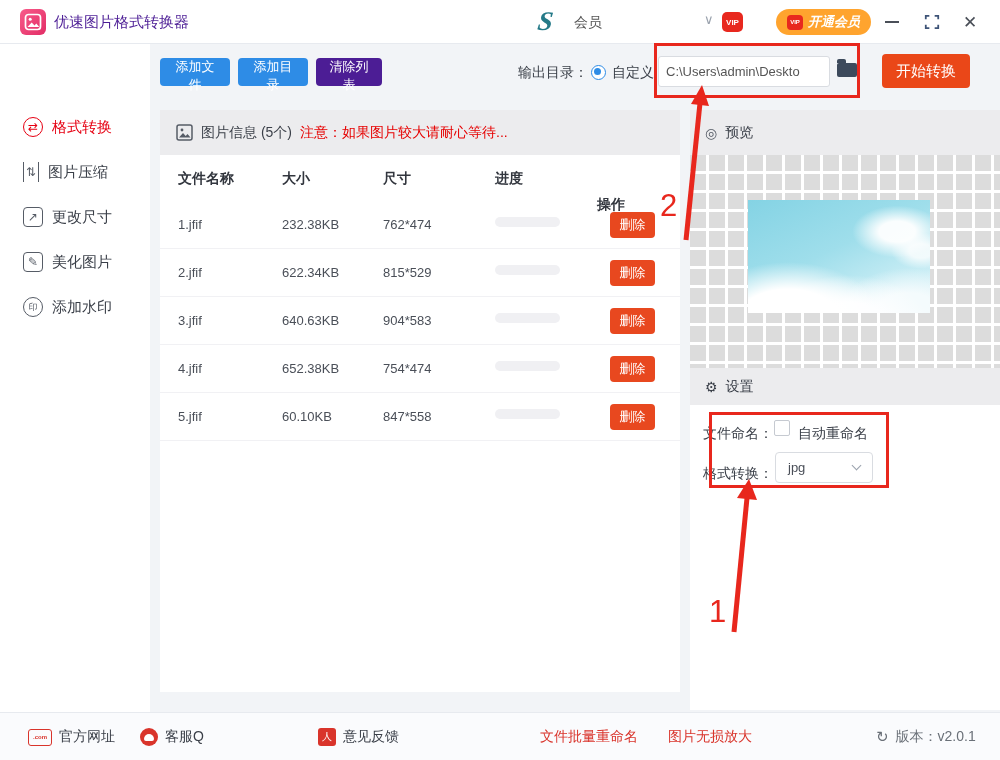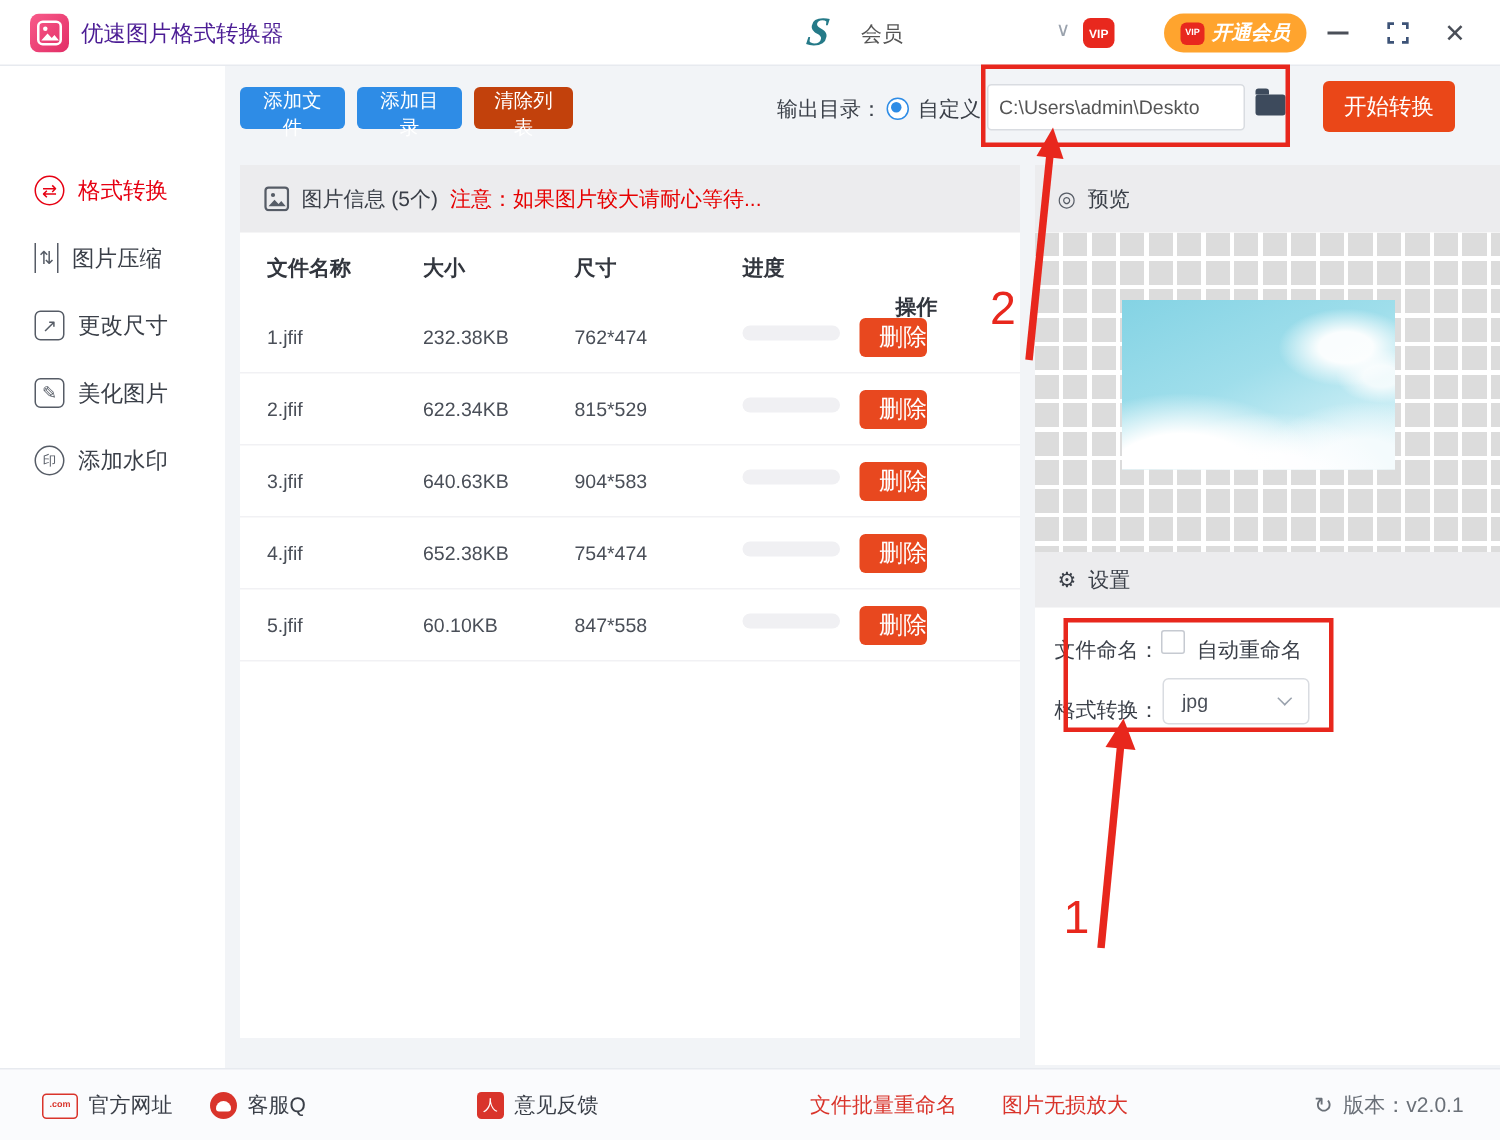--- a/index.html
+++ b/index.html
@@ -43,21 +43,21 @@
   .side-item.active { color:#e60012; }
   .side-item.active .s-icon { color:#e60012; border-color:#e60012; }
   .si-0{top:69px;} .si-1{top:114px;} .si-2{top:159px;} .si-3{top:204px;} .si-4{top:249px;}
 
   
   .toolbar { position:absolute; left:150px; top:44px; width:850px; height:66px; }
   .tb-btn { position:absolute; top:14px; height:28px; border:none; border-radius:4px; color:#fff;
             font-size:13px; padding:0 12px; cursor:pointer; }
   .btn-addfile { left:10px; width:70px; background:#2e8ce6; }
   .btn-adddir  { left:88px; width:70px; background:#2e8ce6; }
-  .btn-clear   { left:166px; width:66px; background:#c2410c; }
+  .btn-clear   { left:166px; width:66px; background:#4c1d95; }
   .out-label { position:absolute; left:368px; top:20px; font-size:14px; color:#3a3f48; }
   .radio { position:absolute; left:441px; top:21px; width:15px; height:15px; border:1.6px solid #2e8ce6;
            border-radius:50%; background:#fff; cursor:pointer; }
   .radio::after { content:""; position:absolute; left:2.4px; top:2.4px; width:7px; height:7px;
            border-radius:50%; background:#2e8ce6; }
   .custom-label { position:absolute; left:462px; top:20px; font-size:14px; color:#3a3f48; }
   .out-input { position:absolute; left:508px; top:12px; width:172px; height:31px; border:1px solid #d9dce1;
            border-radius:3px; background:#fff; font-size:13px; color:#555; padding:0 7px;
            font-family:"Liberation Sans","DejaVu Sans",sans-serif; }
   .folder-ic { position:absolute; left:687px; top:19px; width:20px; height:14px; background:#3d4a5c;
@@ -72,22 +72,22 @@
   .info-bar { height:45px; background:#ececee; display:flex; align-items:center; gap:8px; padding:0 16px; }
   .info-title { font-size:14px; color:#3a3f48; }
   .info-notice { font-size:14px; color:#e60000; }
   .thead { position:relative; height:46px; }
   .thead span { position:absolute; top:15px; font-size:14px; font-weight:bold; color:#32363e; }
   .c1{left:18px;} .c2{left:122px;} .c3{left:223px;} .c4{left:335px;} .c5{left:437px;margin-top:26px;}
   .trow { position:relative; height:48px; border-bottom:1px solid #f1f1f4; }
   .trow span { position:absolute; top:16px; font-size:13px; color:#4a4f58; }
   .progress { position:absolute; left:335px; top:19px; width:65px; height:10px; background:#f0f0f3;
               border-radius:5px; }
-  .del { position:absolute; left:413px; top:11px; width:45px; height:26px; background:#e8481f;
-         border:none; border-radius:4px; color:#fff; font-size:16px; cursor:pointer;text-align:right; }
+  .del { position:absolute; left:450px; top:11px; width:45px; height:26px; background:#e8481f;
+         border:none; border-radius:4px; color:#fff; font-size:13px; cursor:pointer; }
 
   
   .right-panel { position:absolute; left:690px; top:110px; width:310px; height:600px; background:#fff; }
   .panel-head { height:45px; background:#ececee; display:flex; align-items:center; gap:8px;
                 padding:0 15px; font-size:14px; color:#3a3f48; }
   .panel-head .ph-icon { font-size:14px; color:#565c66; }
   .checker { position:absolute; left:0; top:45px; width:310px; height:213px; background-color:#dcdcdc;
      background-image: repeating-linear-gradient(to right, transparent 0 16px, #fff 16px 19px),
                        repeating-linear-gradient(to bottom, transparent 0 16px, #fff 16px 19px); }
   .preview-img { position:absolute; left:58px; top:45px; width:182px; height:113px;

